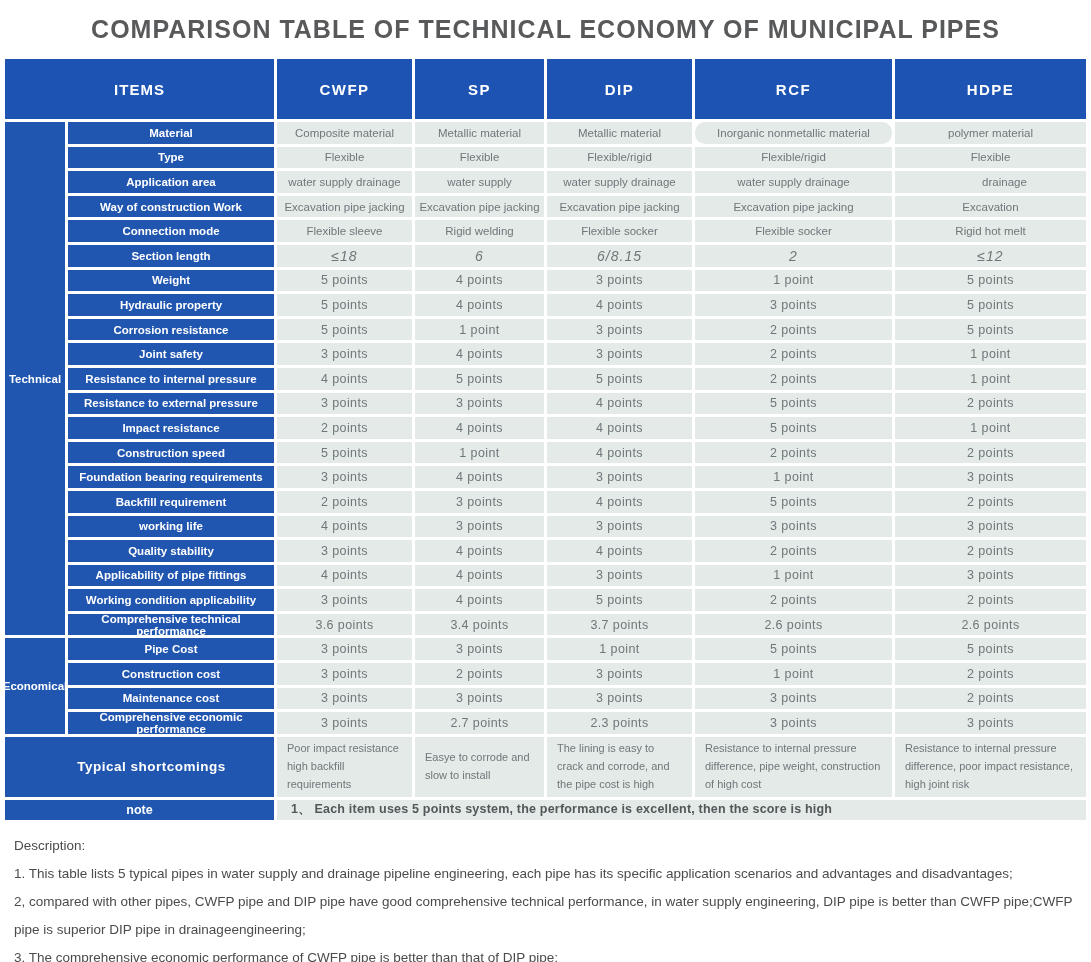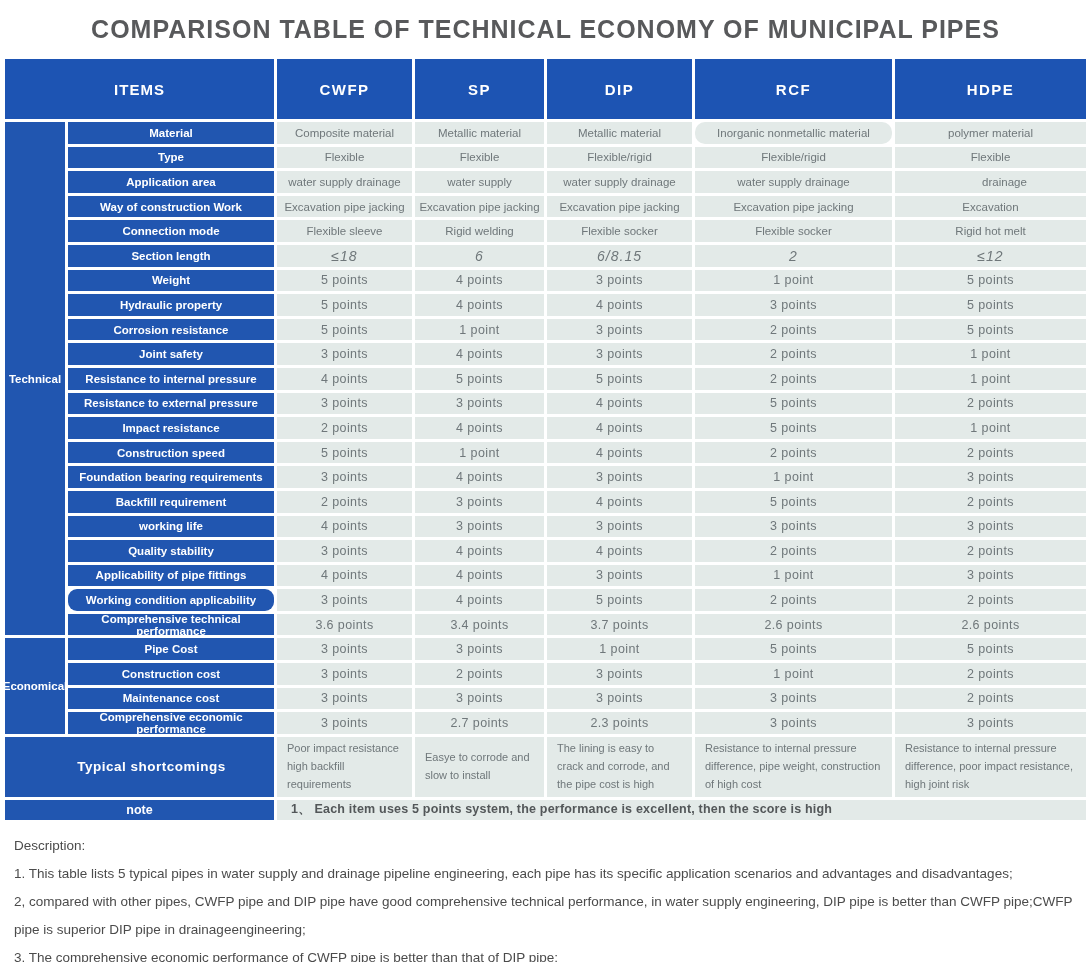--- a/index.html
+++ b/index.html
@@ -193,21 +193,21 @@
       <div class="cell pts" style="grid-area: 19 / 4;">4 points</div>
       <div class="cell pts" style="grid-area: 19 / 5;">4 points</div>
       <div class="cell pts" style="grid-area: 19 / 6;">2 points</div>
       <div class="cell pts" style="grid-area: 19 / 7;">2 points</div>
       <div class="blue lbl" style="grid-area: 20 / 2;">Applicability of pipe fittings</div>
       <div class="cell pts" style="grid-area: 20 / 3;">4 points</div>
       <div class="cell pts" style="grid-area: 20 / 4;">4 points</div>
       <div class="cell pts" style="grid-area: 20 / 5;">3 points</div>
       <div class="cell pts" style="grid-area: 20 / 6;">1 point</div>
       <div class="cell pts" style="grid-area: 20 / 7;">3 points</div>
-      <div class="blue lbl" style="grid-area: 21 / 2; border-radius: 9px;">Working condition applicability</div>
+      <div class="blue lbl" style="grid-area: 21 / 2;">Working condition applicability</div>
       <div class="cell pts" style="grid-area: 21 / 3;">3 points</div>
       <div class="cell pts" style="grid-area: 21 / 4;">4 points</div>
       <div class="cell pts" style="grid-area: 21 / 5;">5 points</div>
       <div class="cell pts" style="grid-area: 21 / 6;">2 points</div>
       <div class="cell pts" style="grid-area: 21 / 7;">2 points</div>
       <div class="blue lbl" style="grid-area: 22 / 2;">Comprehensive technical performance</div>
       <div class="cell pts" style="grid-area: 22 / 3;">3.6 points</div>
       <div class="cell pts" style="grid-area: 22 / 4;">3.4 points</div>
       <div class="cell pts" style="grid-area: 22 / 5;">3.7 points</div>
       <div class="cell pts" style="grid-area: 22 / 6;">2.6 points</div>

